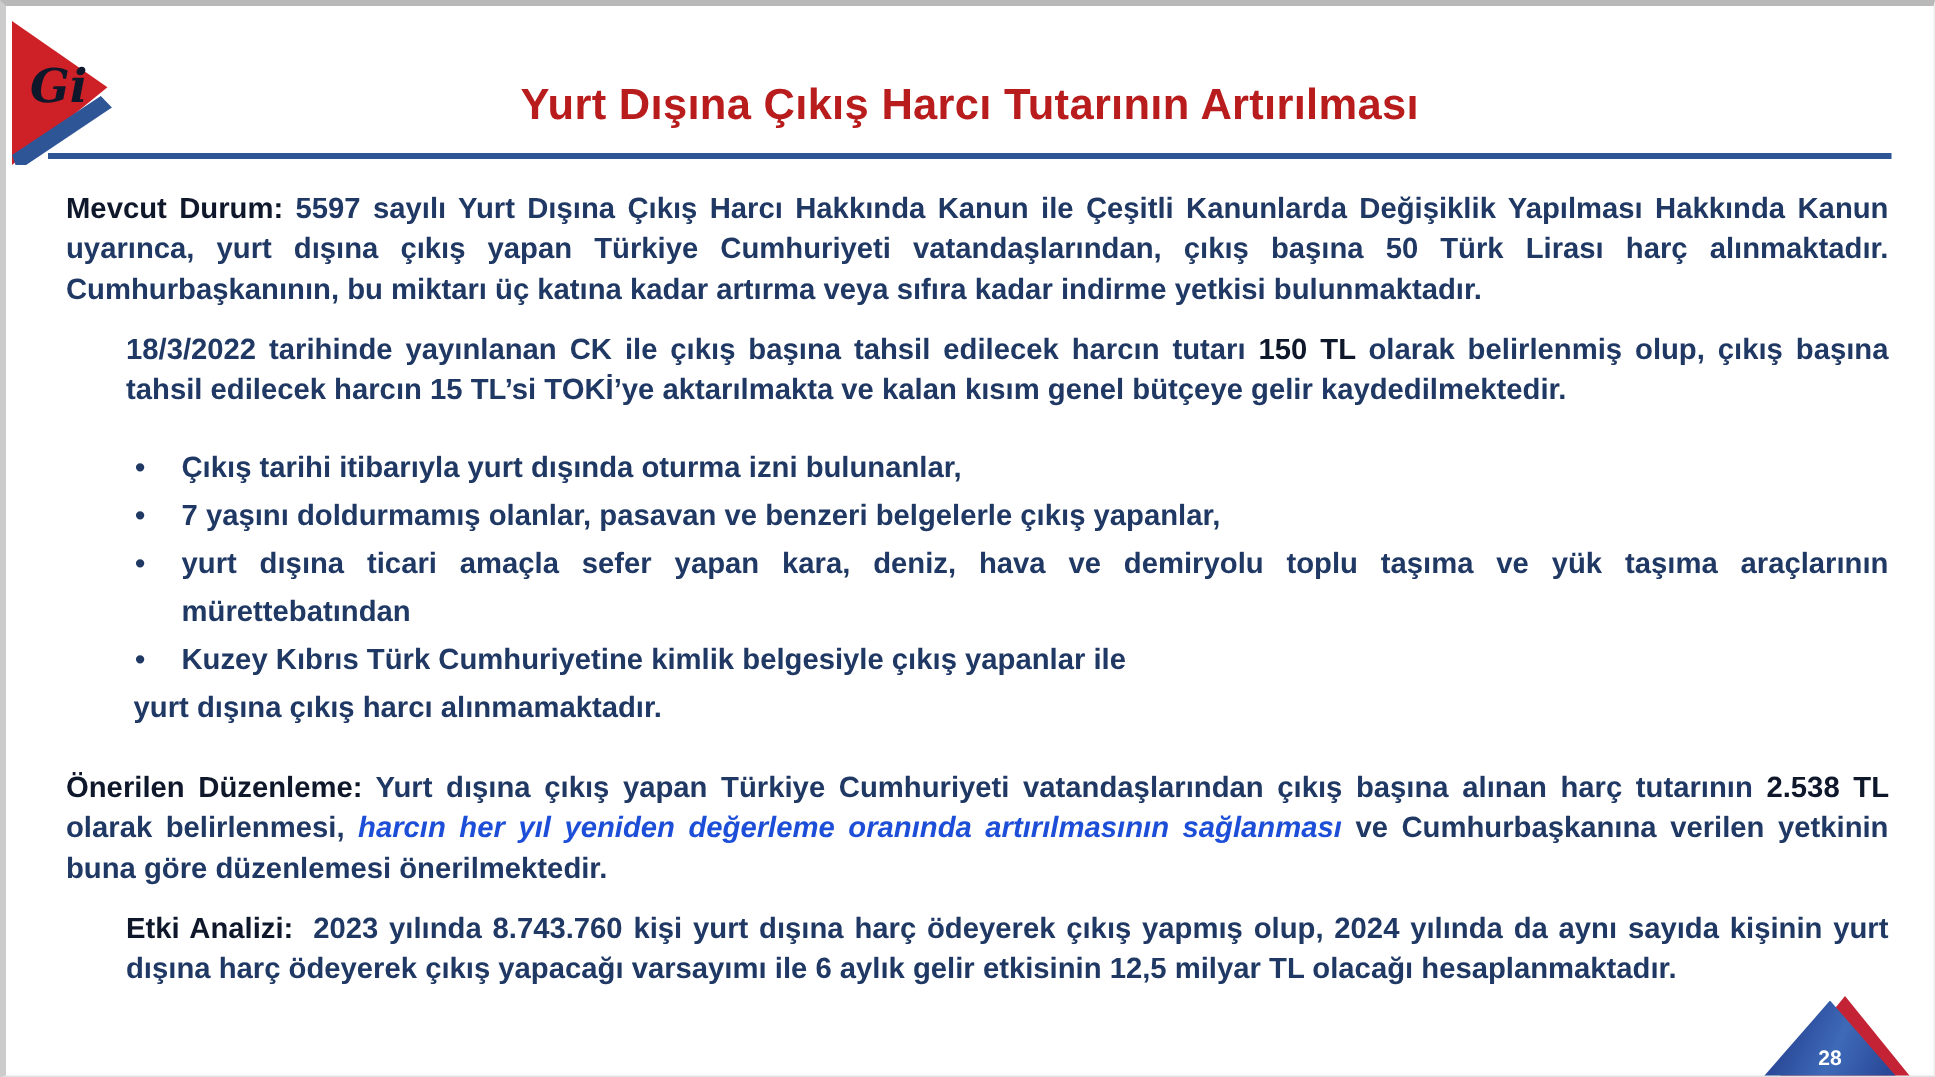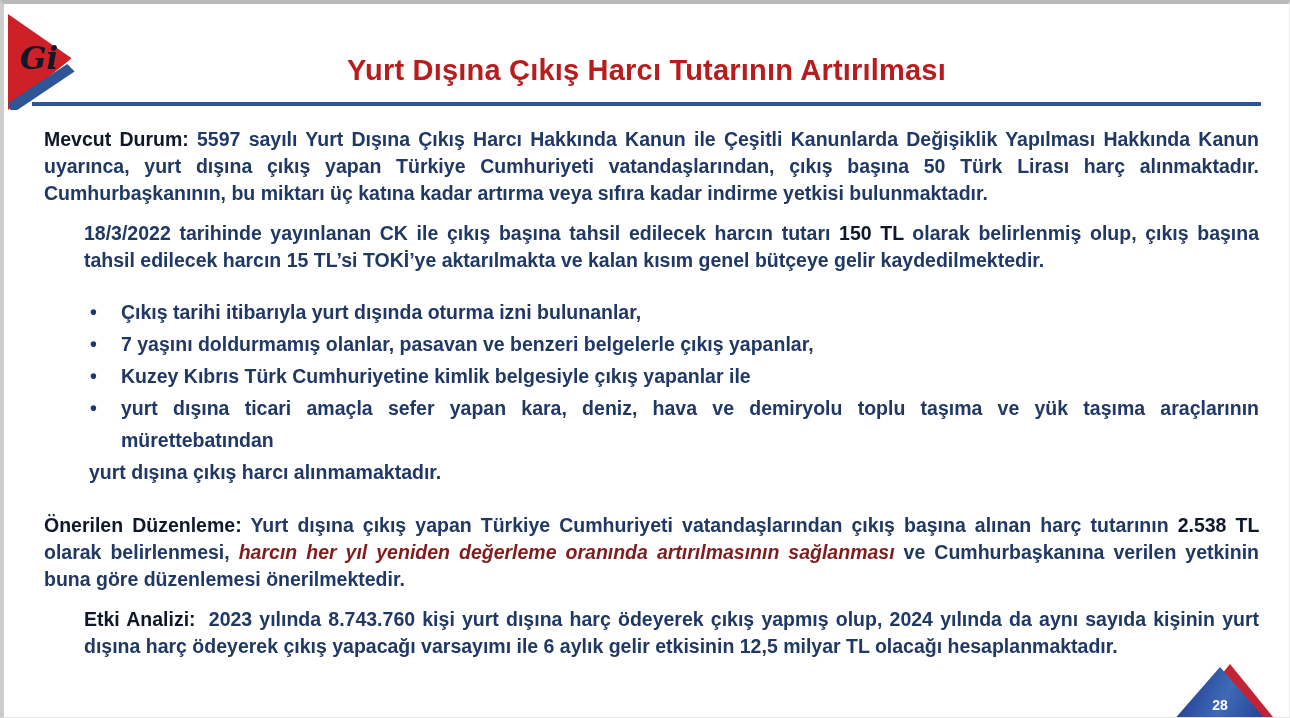--- a/index.html
+++ b/index.html
@@ -29,21 +29,21 @@
                font-weight:bold; font-size:31px; }
 
   
   .content {
     position:absolute; left:40px; right:30px; top:122px;
     color:#1F3864; font-size:19.5px;
   }
   .para { line-height:27px; text-align:justify; margin:0; }
   .para + .para { margin-top:13px;margin-left:40px; }
   .red { color:#0f172a; }
-  .red-italic { color:#7f1d1d; font-style:italic; }
+  .red-italic { color:#1d4ed8; font-style:italic; }
   .label-gap { margin-right:6px; }
 
   .bullets { margin:22px 0 0 0; padding:0; }
   .bullets li {
     list-style:none; position:relative; padding-left:77px;
     line-height:32px; text-align:justify;
   }
   .bullets li::before { content:"\2022"; position:absolute; left:46px; }
   .bullet-continuation { margin-left:45px; line-height:32px; }
 
@@ -95,24 +95,24 @@
     </p>
 
     <ul class="bullets">
       <li>
         <span>Çıkış tarihi itibarıyla yurt dışında oturma izni bulunanlar,</span>
       </li>
       <li>
         <span>7 yaşını doldurmamış olanlar, pasavan ve benzeri belgelerle çıkış yapanlar,</span>
       </li>
       <li>
-        <span>Kuzey Kıbrıs Türk Cumhuriyetine kimlik belgesiyle çıkış yapanlar ile</span>
+        <span>yurt dışına ticari amaçla sefer yapan kara, deniz, hava ve demiryolu toplu taşıma ve yük taşıma araçlarının mürettebatından</span>
       </li>
       <li>
-        <span>yurt dışına ticari amaçla sefer yapan kara, deniz, hava ve demiryolu toplu taşıma ve yük taşıma araçlarının mürettebatından</span>
+        <span>Kuzey Kıbrıs Türk Cumhuriyetine kimlik belgesiyle çıkış yapanlar ile</span>
       </li>
     </ul>
     <div class="bullet-continuation">yurt dışına çıkış harcı alınmamaktadır.</div>
 
     <p class="para onerilen">
       <span class="red">Önerilen Düzenleme:</span>
       <span>Yurt dışına çıkış yapan Türkiye Cumhuriyeti vatandaşlarından çıkış başına alınan harç tutarının</span>
       <span class="red">2.538 TL</span>
       <span>olarak belirlenmesi,</span>
       <span class="red-italic">harcın her yıl yeniden değerleme oranında artırılmasının sağlanması</span>

